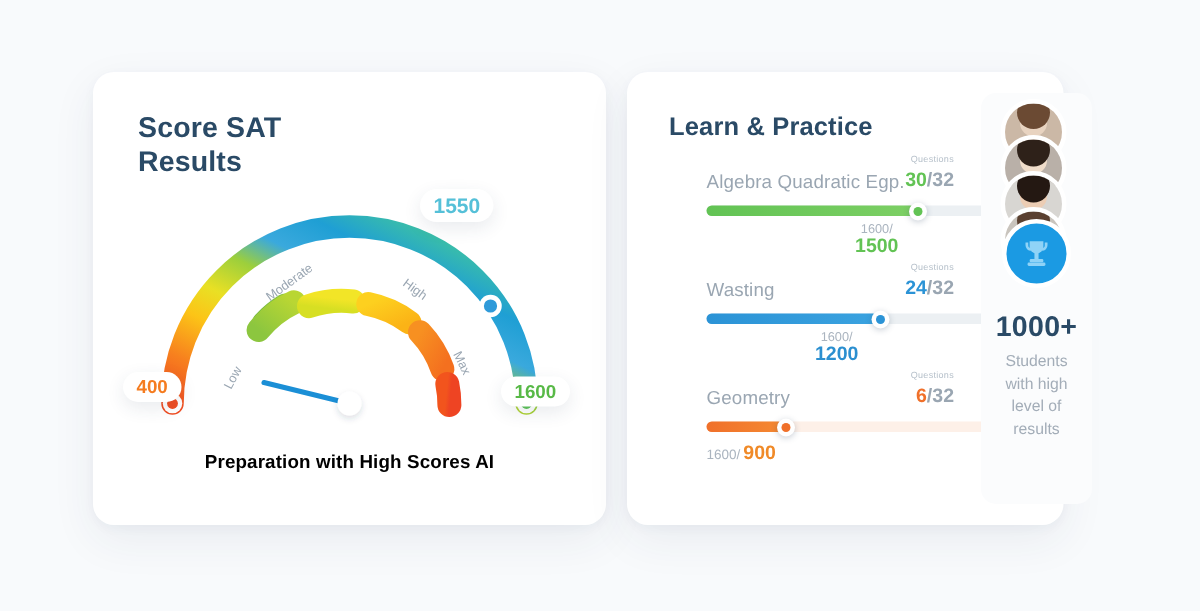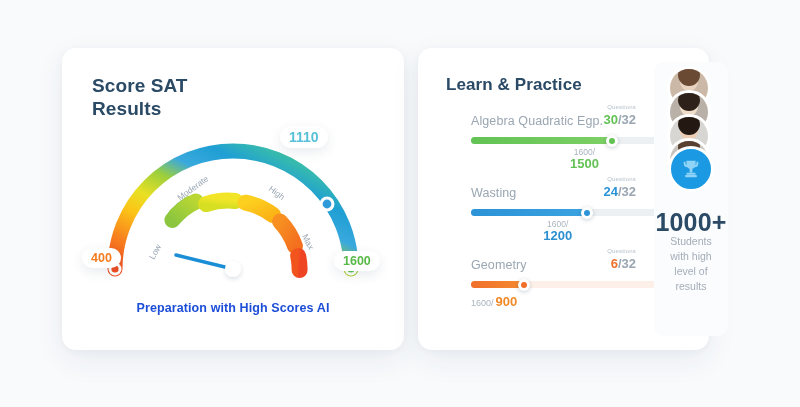--- a/index.html
+++ b/index.html
@@ -21,21 +21,21 @@
 
   
   .score-title{
     position:absolute;left:30px;top:26px;
     font-size:19px;font-weight:700;color:#2a4a66;line-height:1.22;
     letter-spacing:.1px;white-space:pre-line;
   }
   .gauge-wrap{position:absolute;left:0;top:46px;width:342px;height:200px;}
   .caption{
     position:absolute;left:0;right:0;top:253px;text-align:center;
-    font-size:12.5px;font-weight:700;color:#1d4ed8;letter-spacing:.1px;
+    font-size:12.5px;font-weight:700;color:#000000;letter-spacing:.1px;
   }
   .pill{
     position:absolute;background:#ffffff;border-radius:12px;
     box-shadow:0 4px 12px rgba(36,61,92,0.10);
     font-size:12.5px;font-weight:700;padding:3px 9px;white-space:nowrap;
   }
   #pill-1550{left:218px;top:78px;color:#55c0d8;font-size:14px;}
   #pill-400{left:20px;top:200px;color:#f57c20;}
   #pill-1600{left:272px;top:203px;color:#58b947;}
 
@@ -84,21 +84,21 @@
     border:3px solid #fff;box-sizing:border-box;overflow:hidden;
   }
   .badge{
     position:absolute;left:50%;transform:translateX(-50%);top:84px;
     width:46px;height:46px;border-radius:50%;background:#1b9ae3;
     border:3px solid #fff;box-sizing:border-box;
     display:flex;align-items:center;justify-content:center;
   }
   .stat-num{
     position:absolute;left:0;right:0;top:146px;text-align:center;
-    font-size:25px;font-weight:700;color:#2a4a66;letter-spacing:.2px;
+    font-size:19px;font-weight:700;color:#2a4a66;letter-spacing:.2px;
   }
   .stat-desc{
     position:absolute;left:8px;right:8px;top:172px;text-align:center;
     font-size:10.5px;color:#a3adb8;line-height:15px;
   }
 </style>
 </head>
 <body>
 
 <div class="stage">
@@ -183,21 +183,21 @@
           <circle cx="289" cy="175" r="3.6" fill="#5fc35a"></circle>
         </g>
 
         <g>
           <circle cx="265" cy="110" r="7.5" fill="#ffffff"></circle>
           <circle cx="265" cy="110" r="4.4" fill="#2f9ad9"></circle>
         </g>
       </svg>
     </div>
 
-    <div class="pill" id="pill-1550">1110</div>
+    <div class="pill" id="pill-1550">1550</div>
     <div class="pill" id="pill-400">400</div>
     <div class="pill" id="pill-1600">1600</div>
 
     <div class="caption">Preparation with High Scores AI</div>
   </div>
 
   <div class="card" id="card-right">
 
     <div class="lp-title">Learn &amp; Practice</div>
 

